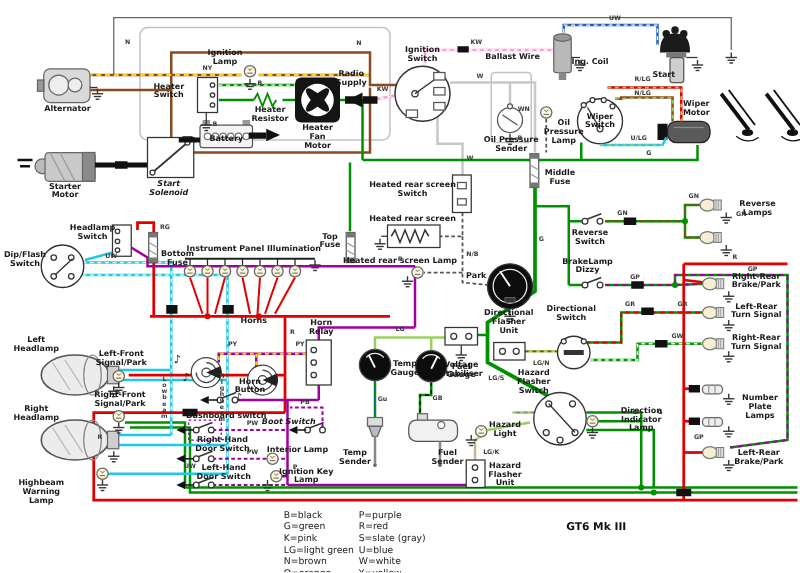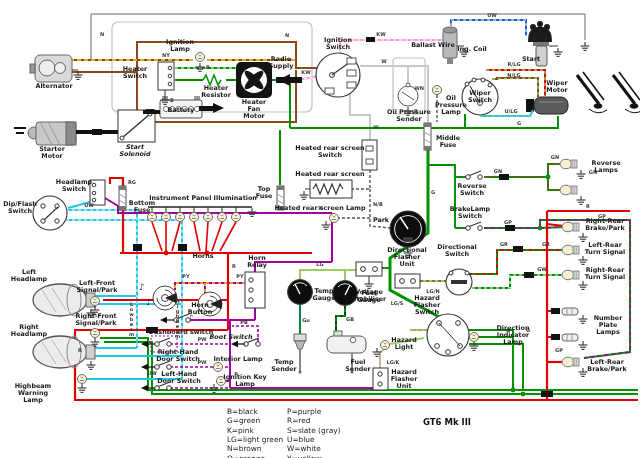--- a/index.html
+++ b/index.html
@@ -6,21 +6,21 @@
   #stage{position:relative;width:640px;height:458px;background:#fff;overflow:hidden;
          font-family:"DejaVu Sans",sans-serif;}
   #stage svg{position:absolute;left:0;top:0;}
   #labels{position:absolute;left:0;top:0;width:640px;height:458px;pointer-events:none;}
   .lbl{position:absolute;transform:translate(-50%,-50%);font:600 6.4px "DejaVu Sans",sans-serif;
        color:#1a1a1a;text-align:center;white-space:pre;line-height:1.12;}
   .wl{font:700 5px "DejaVu Sans",sans-serif;color:#3a3a3a;}
   .vert{writing-mode:vertical-rl;text-orientation:upright;line-height:1;letter-spacing:-1px;}
   .legend{position:absolute;font:400 7.4px "DejaVu Sans",sans-serif;color:#222;line-height:1.26;}
   .legend span{display:block;}
-  .title{position:absolute;transform:translate(-50%,-50%);font:700 8.5px "DejaVu Sans",sans-serif;color:#111;}
+  .title{position:absolute;transform:translate(-50%,-50%);font:700 8.5px "DejaVu Sans",sans-serif;color:#111;margin-left:30px;}
 </style>
 </head>
 <body>
 
 <div id="stage">
 <svg width="640" height="458" viewBox="0 0 640 458">
   <defs>
     <g id="bulb">
       <circle r="4.5" fill="#fdf6d8" stroke="#666" stroke-width="1"></circle>
       <path d="M-2.2,1.5 L2.2,1.5 M-1.5,-2.2 Q0,0.5 1.5,-2.2" stroke="#666" fill="none" stroke-width="0.8"></path>
@@ -617,21 +617,21 @@
 Switch</div>
       <div class="lbl" style="left: 216px; top: 92px;">Heater
 Resistor</div>
       <div class="lbl" style="left: 254px; top: 110px;">Heater
 Fan
 Motor</div>
       <div class="lbl" style="left: 281px; top: 63px;">Radio
 Supply</div>
       <div class="lbl" style="left: 338px; top: 44px;">Ignition
 Switch</div>
-      <div class="lbl" style="left: 410px; top: 46px; margin-left: 23px;">Ballast Wire</div>
+      <div class="lbl" style="left: 410px; top: 46px;">Ballast Wire</div>
       <div class="lbl" style="left: 472px; top: 50px;">Ing. Coil</div>
       <div class="lbl" style="left: 531px; top: 60px;">Start</div>
       <div class="lbl" style="left: 409px; top: 72px; margin-top: 44px;">Oil Pressure
 Sender</div>
       <div class="lbl" style="left: 451px; top: 106px;">Oil
 Pressure
 Lamp</div>
       <div class="lbl" style="left: 480px; top: 97px;">Wiper
 Switch</div>
       <div class="lbl" style="left: 557px; top: 87px;">Wiper
@@ -696,21 +696,21 @@
 Flasher
 Switch</div>
       <div class="lbl" style="left: 404px; top: 344px;">Hazard
 Light</div>
       <div class="lbl" style="left: 404px; top: 380px;">Hazard
 Flasher
 Unit</div>
       <div class="lbl" style="left: 472px; top: 190px;">Reverse
 Switch</div>
       <div class="lbl" style="left: 470px; top: 213px;">BrakeLamp
-Switch</div>
+Dizzy</div>
       <div class="lbl" style="left: 606px; top: 167px;">Reverse
 Lamps</div>
       <div class="lbl" style="left: 605px; top: 225px;">Right-Rear
 Brake/Park</div>
       <div class="lbl" style="left: 605px; top: 249px;">Left-Rear
 Turn Signal</div>
       <div class="lbl" style="left: 605px; top: 274px;">Right-Rear
 Turn Signal</div>
       <div class="lbl" style="left: 608px; top: 326px;">Number
 Plate

